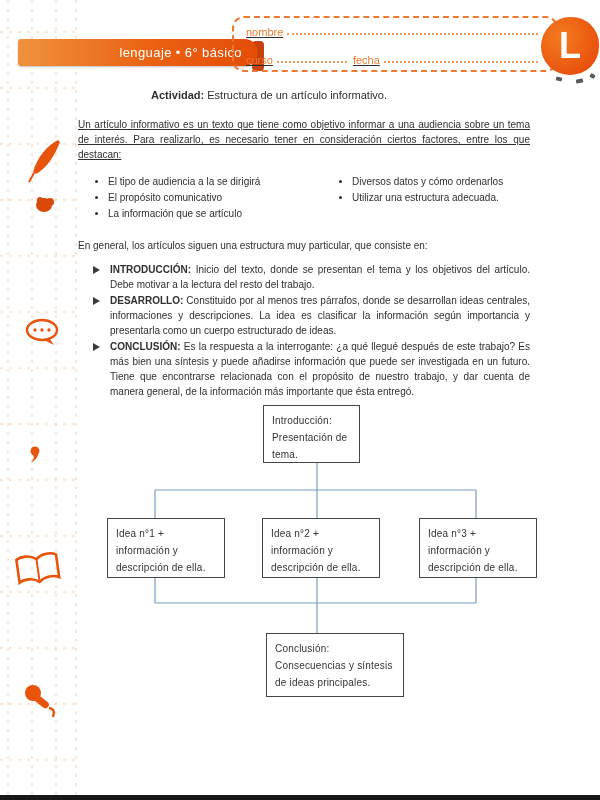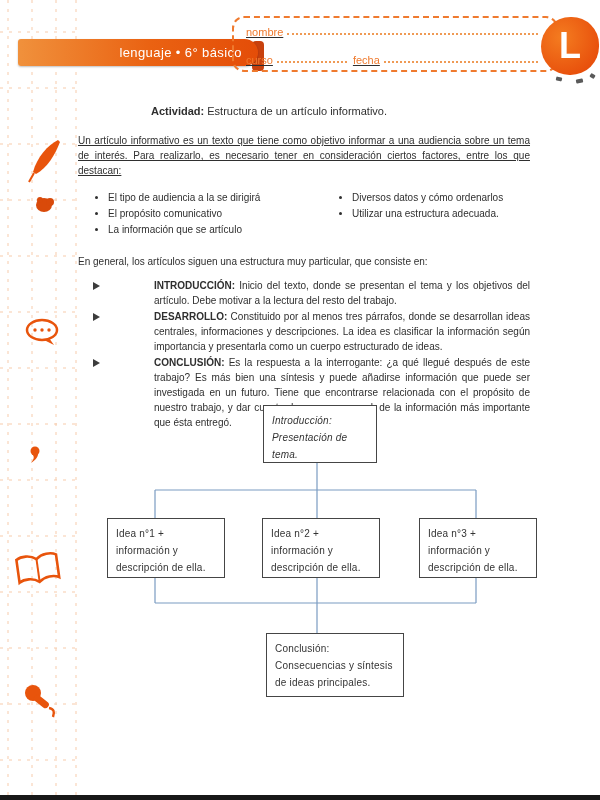--- a/index.html
+++ b/index.html
@@ -38,46 +38,46 @@
     background:radial-gradient(circle at 35% 35%,#f47c20,#e8500c 75%);
     border-radius:52% 48% 50% 50%;
     display:flex;align-items:center;justify-content:center;
     color:#fff;font-size:36px;font-weight:bold;
   }
   .speck{position:absolute;background:#5a5a5a;border-radius:1px;}
   .speck1{left:556px;top:77px;width:6px;height:4px;transform:rotate(12deg);}
   .speck2{left:576px;top:79px;width:7px;height:4px;transform:rotate(-10deg);}
   .speck3{left:590px;top:74px;width:5px;height:4px;transform:rotate(30deg);}
   
-  .main{position:absolute;left:78px;top:104px;width:452px;font-size:10px;line-height:15px;}
+  .main{position:absolute;left:78px;top:88px;width:452px;font-size:10px;line-height:15px;}
   .activity-title{text-align:center;font-size:11px;margin:0 70px 14px 0;}
   .activity-title .bold{font-weight:bold;}
   .para{text-align:justify;margin:0 0 12px 0;text-decoration:underline;}
   .factors{display:flex;margin:8px 0 16px 0;}
   .factors ul{margin:0;padding-left:22px;}
   .factors ul li{margin:0 0 1px 0;}
   .factors .col-left{flex:0 0 244px;margin-left:8px;box-sizing:border-box;}
   .factors .col-right{flex:1;}
   .structure-intro{margin:0 0 9px 0;}
   .arrow-item{display:flex;margin:0 0 1px 0;padding-left:15px;}
   .arrow-glyph{
     flex:0 0 17px;position:relative;top:4px;width:0;height:0;
     border-left:7px solid #3c3c3c;border-top:4px solid transparent;border-bottom:4px solid transparent;
     box-sizing:border-box;
   }
-  .arrow-text{flex:1;text-align:justify;margin-left:44px;}
+  .arrow-text{flex:1;text-align:justify;}
   .term{font-weight:bold;}
   
   .diagram{position:absolute;left:90px;top:400px;width:460px;height:300px;}
   .diagram svg.connectors{position:absolute;left:0;top:0;}
   .dbox{
     position:absolute;border:1.5px solid #454545;background:#fff;box-sizing:border-box;
     font-size:10px;line-height:17px;letter-spacing:.2px;padding:6px 8px;color:#333;
   }
-  .dbox.top{left:173px;top:5px;width:114px;height:58px;font-style:italic;}
+  .dbox.top{left:173px;top:5px;width:97px;height:58px;}
   .dbox.idea{top:118px;width:118px;height:60px;}
   .dbox.i1{left:17px;} .dbox.i2{left:172px;} .dbox.i3{left:329px;}
   .dbox.conc{left:176px;top:233px;width:138px;height:64px;}
   
   .bottom-bar{position:absolute;left:0;right:0;bottom:0;height:5px;background:#181818;}
 </style>
 </head>
 <body>
 
 <div class="side-strip">

